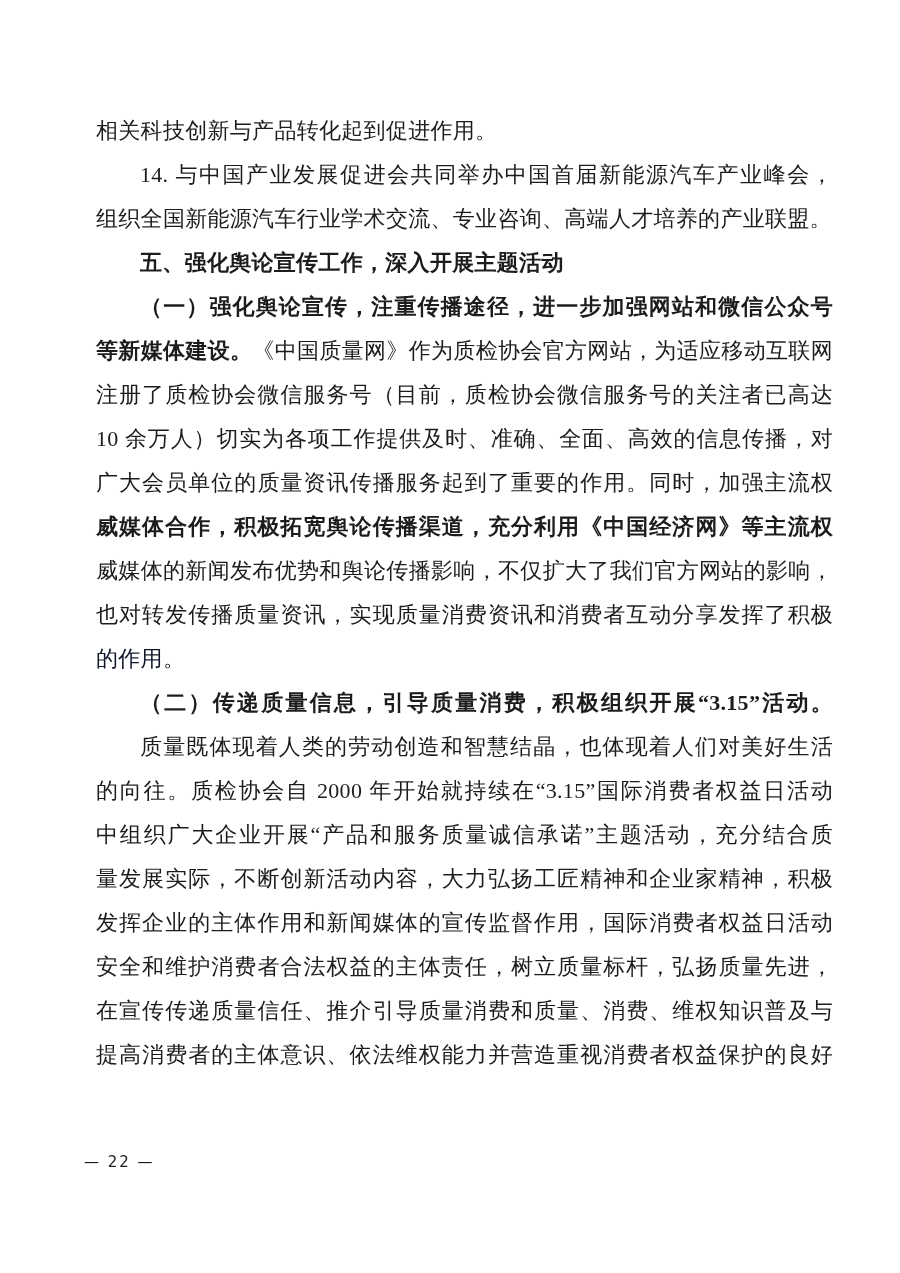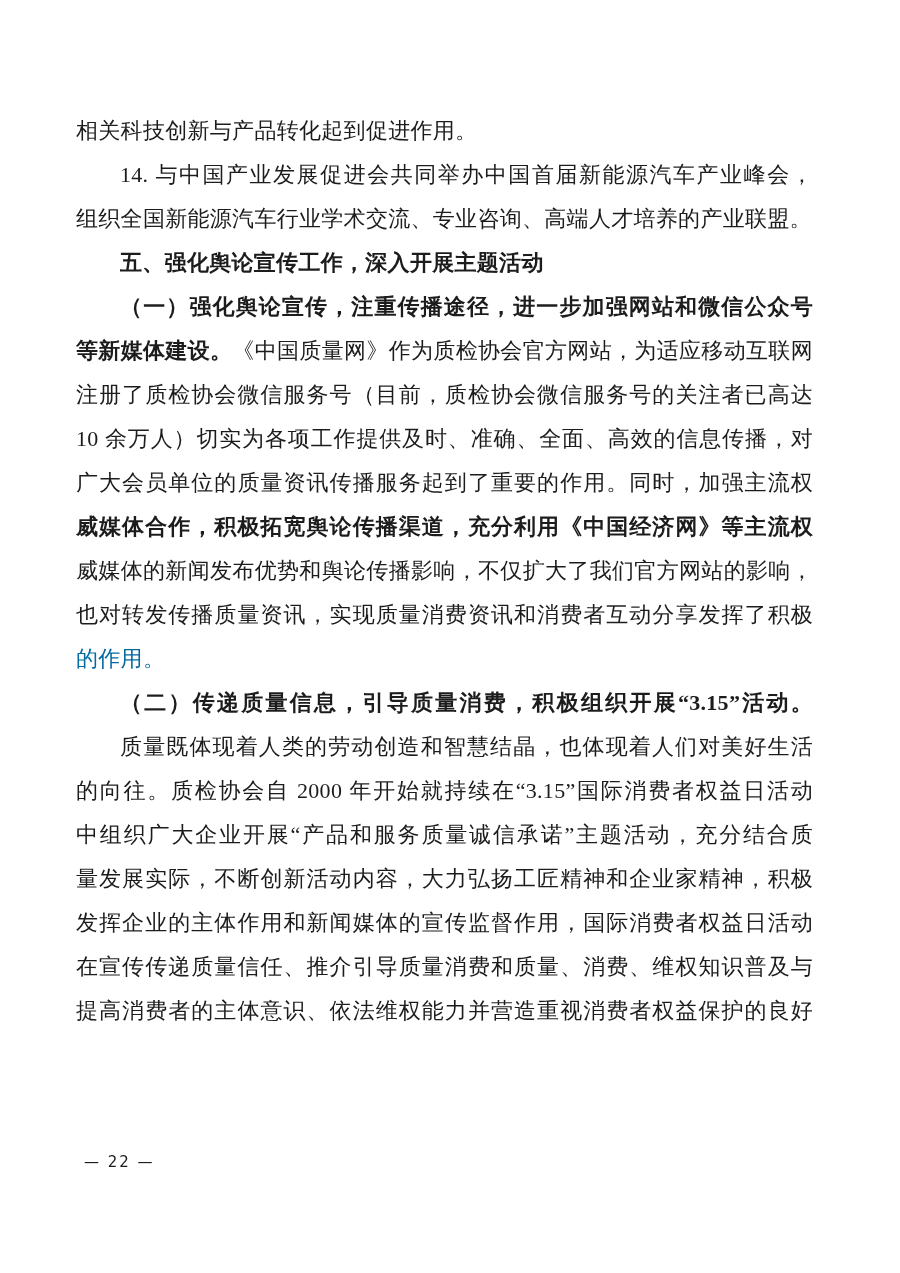--- a/index.html
+++ b/index.html
@@ -10,21 +10,21 @@
   .page {
     position: relative;
     width: 900px;
     height: 1273px;
     background: #ffffff;
     overflow: hidden;
     font-family: "Liberation Serif", "DejaVu Serif", serif;
   }
   .doc-body {
     position: absolute;
-    left: 76px;
+    left: 96px;
     top: 109px;
     width: 737px;
   }
   .line {
     height: 44px;
     line-height: 44px;
     font-size: 22px;
     color: #1c1c1c;
     white-space: nowrap;
     letter-spacing: 0.3px;
@@ -64,24 +64,25 @@
       <div class="line" style="color: rgb(28, 28, 28);"><span class="seg">组织全国新能源汽车行业学术交流、专业咨询、高端人才培养的产业联盟。</span></div>
       <div class="line indent" style="color: rgb(28, 28, 28);"><span class="seg bold">五、强化舆论宣传工作，深入开展主题活动</span></div>
       <div class="line indent fill" style="color: rgb(28, 28, 28);"><span class="seg bold">（一）强化舆论宣传，注重传播途径，进一步加强网站和微信公众号</span></div>
       <div class="line fill" style="color: rgb(28, 28, 28);"><span class="seg bold">等新媒体建设。</span><span class="seg">《中国质量网》作为质检协会官方网站，为适应移动互联网</span></div>
       <div class="line fill" style="color: rgb(28, 28, 28);"><span class="seg">注册了质检协会微信服务号（目前，质检协会微信服务号的关注者已高达</span></div>
       <div class="line fill" style="color: rgb(28, 28, 28);"><span class="seg">10 余万人）切实为各项工作提供及时、准确、全面、高效的信息传播，对</span></div>
       <div class="line fill" style="color: rgb(28, 28, 28);"><span class="seg">广大会员单位的质量资讯传播服务起到了重要的作用。同时，加强主流权</span></div>
       <div class="line fill" style="color: rgb(28, 28, 28); font-weight: bold;"><span class="seg">威媒体合作，积极拓宽舆论传播渠道，充分利用《中国经济网》等主流权</span></div>
       <div class="line fill" style="color: rgb(28, 28, 28);"><span class="seg">威媒体的新闻发布优势和舆论传播影响，不仅扩大了我们官方网站的影响，</span></div>
       <div class="line fill" style="color: rgb(28, 28, 28);"><span class="seg">也对转发传播质量资讯，实现质量消费资讯和消费者互动分享发挥了积极</span></div>
-      <div class="line" style="color: #0369a1;"><span class="seg">的作用。</span></div>
+      <div class="line" style="color: #0f172a;"><span class="seg">的作用。</span></div>
       <div class="line indent fill" style="color: rgb(28, 28, 28);"><span class="seg bold">（二）传递质量信息，引导质量消费，积极组织开展“3.15”活动。</span></div>
       <div class="line indent fill" style="color: rgb(28, 28, 28);"><span class="seg">质量既体现着人类的劳动创造和智慧结晶，也体现着人们对美好生活</span></div>
       <div class="line fill" style="color: rgb(28, 28, 28);"><span class="seg">的向往。质检协会自 2000 年开始就持续在“3.15”国际消费者权益日活动</span></div>
       <div class="line fill" style="color: rgb(28, 28, 28);"><span class="seg">中组织广大企业开展“产品和服务质量诚信承诺”主题活动，充分结合质</span></div>
       <div class="line fill" style="color: rgb(28, 28, 28);"><span class="seg">量发展实际，不断创新活动内容，大力弘扬工匠精神和企业家精神，积极</span></div>
       <div class="line fill" style="color: rgb(28, 28, 28);"><span class="seg">发挥企业的主体作用和新闻媒体的宣传监督作用，国际消费者权益日活动</span></div>
+      <div class="line fill" style="color: rgb(28, 28, 28);"><span class="seg">安全和维护消费者合法权益的主体责任，树立质量标杆，弘扬质量先进，</span></div>
       <div class="line fill" style="color: rgb(28, 28, 28);"><span class="seg">在宣传传递质量信任、推介引导质量消费和质量、消费、维权知识普及与</span></div>
       <div class="line fill" style="color: rgb(28, 28, 28);"><span class="seg">提高消费者的主体意识、依法维权能力并营造重视消费者权益保护的良好</span></div>
     </div>
   <div class="page-number" style="color: rgb(28, 28, 28);">— 22 —</div>
 </div>
 
 </body></html>

